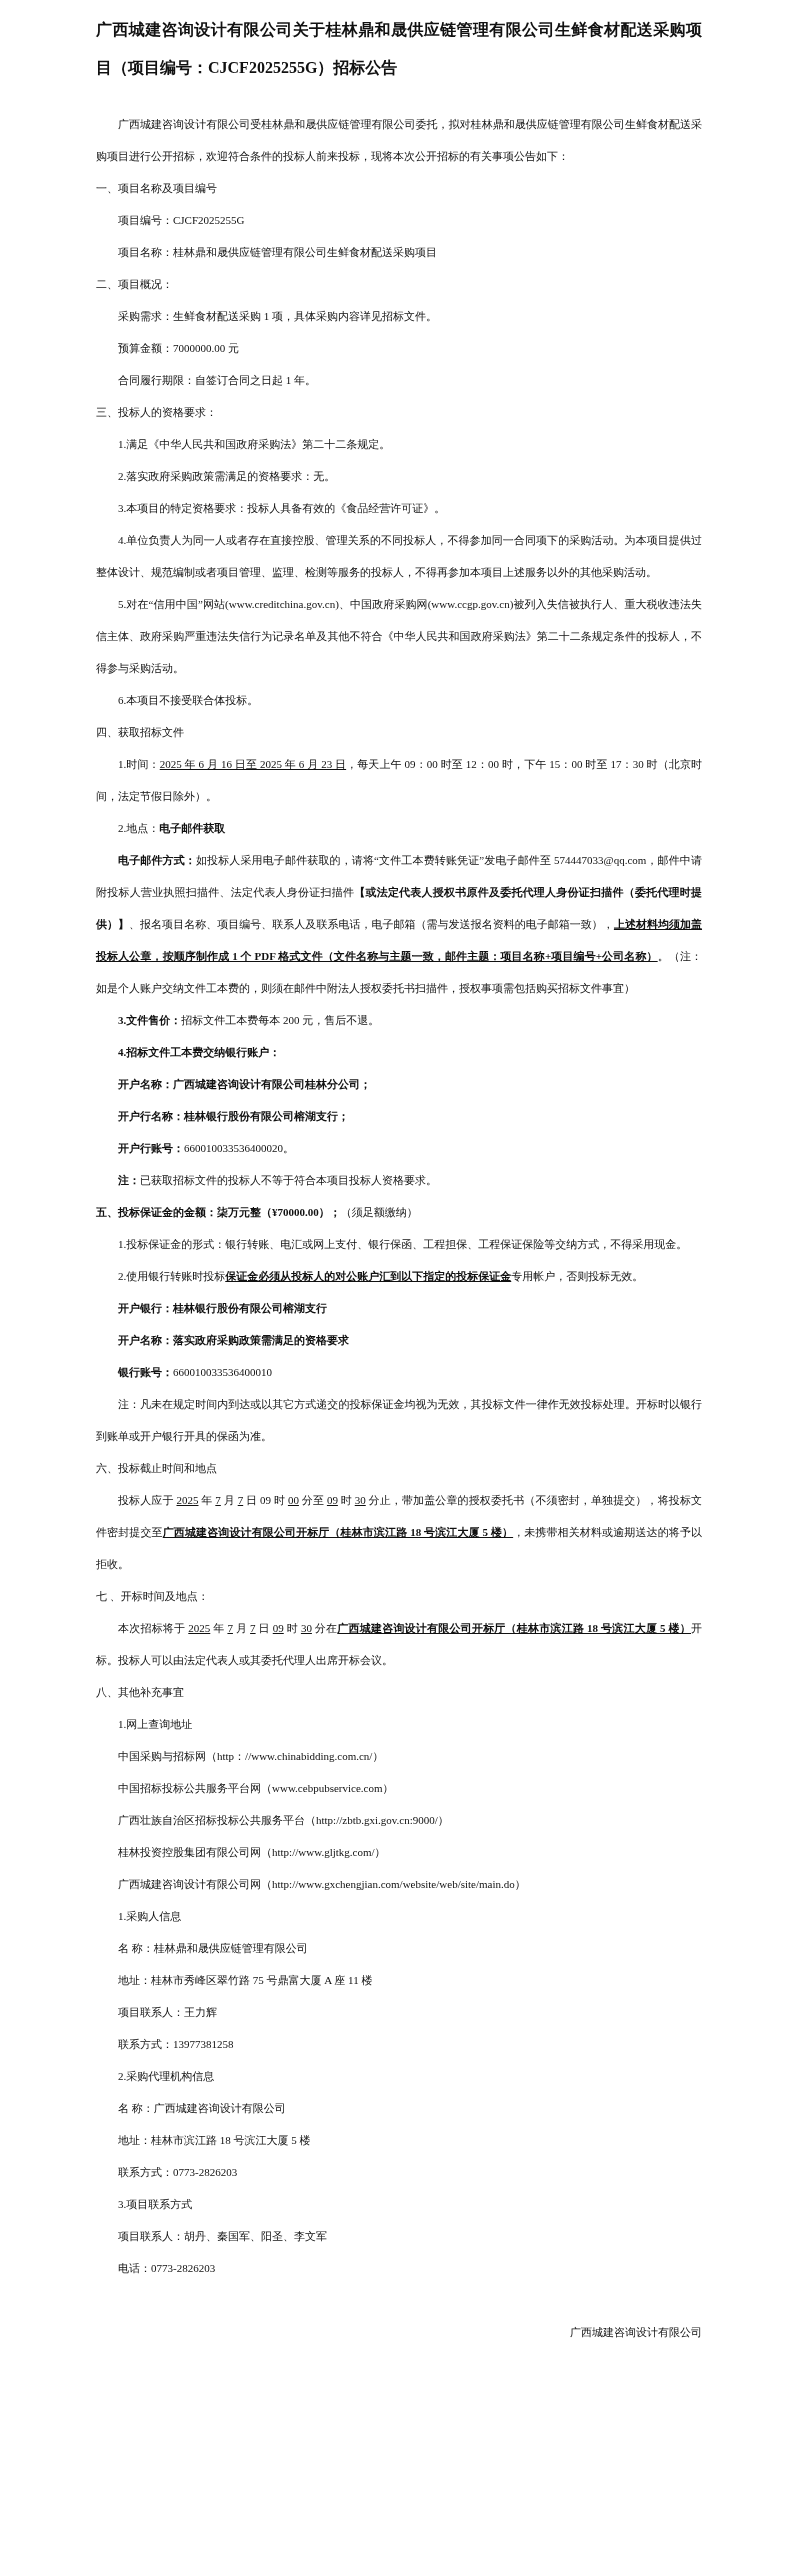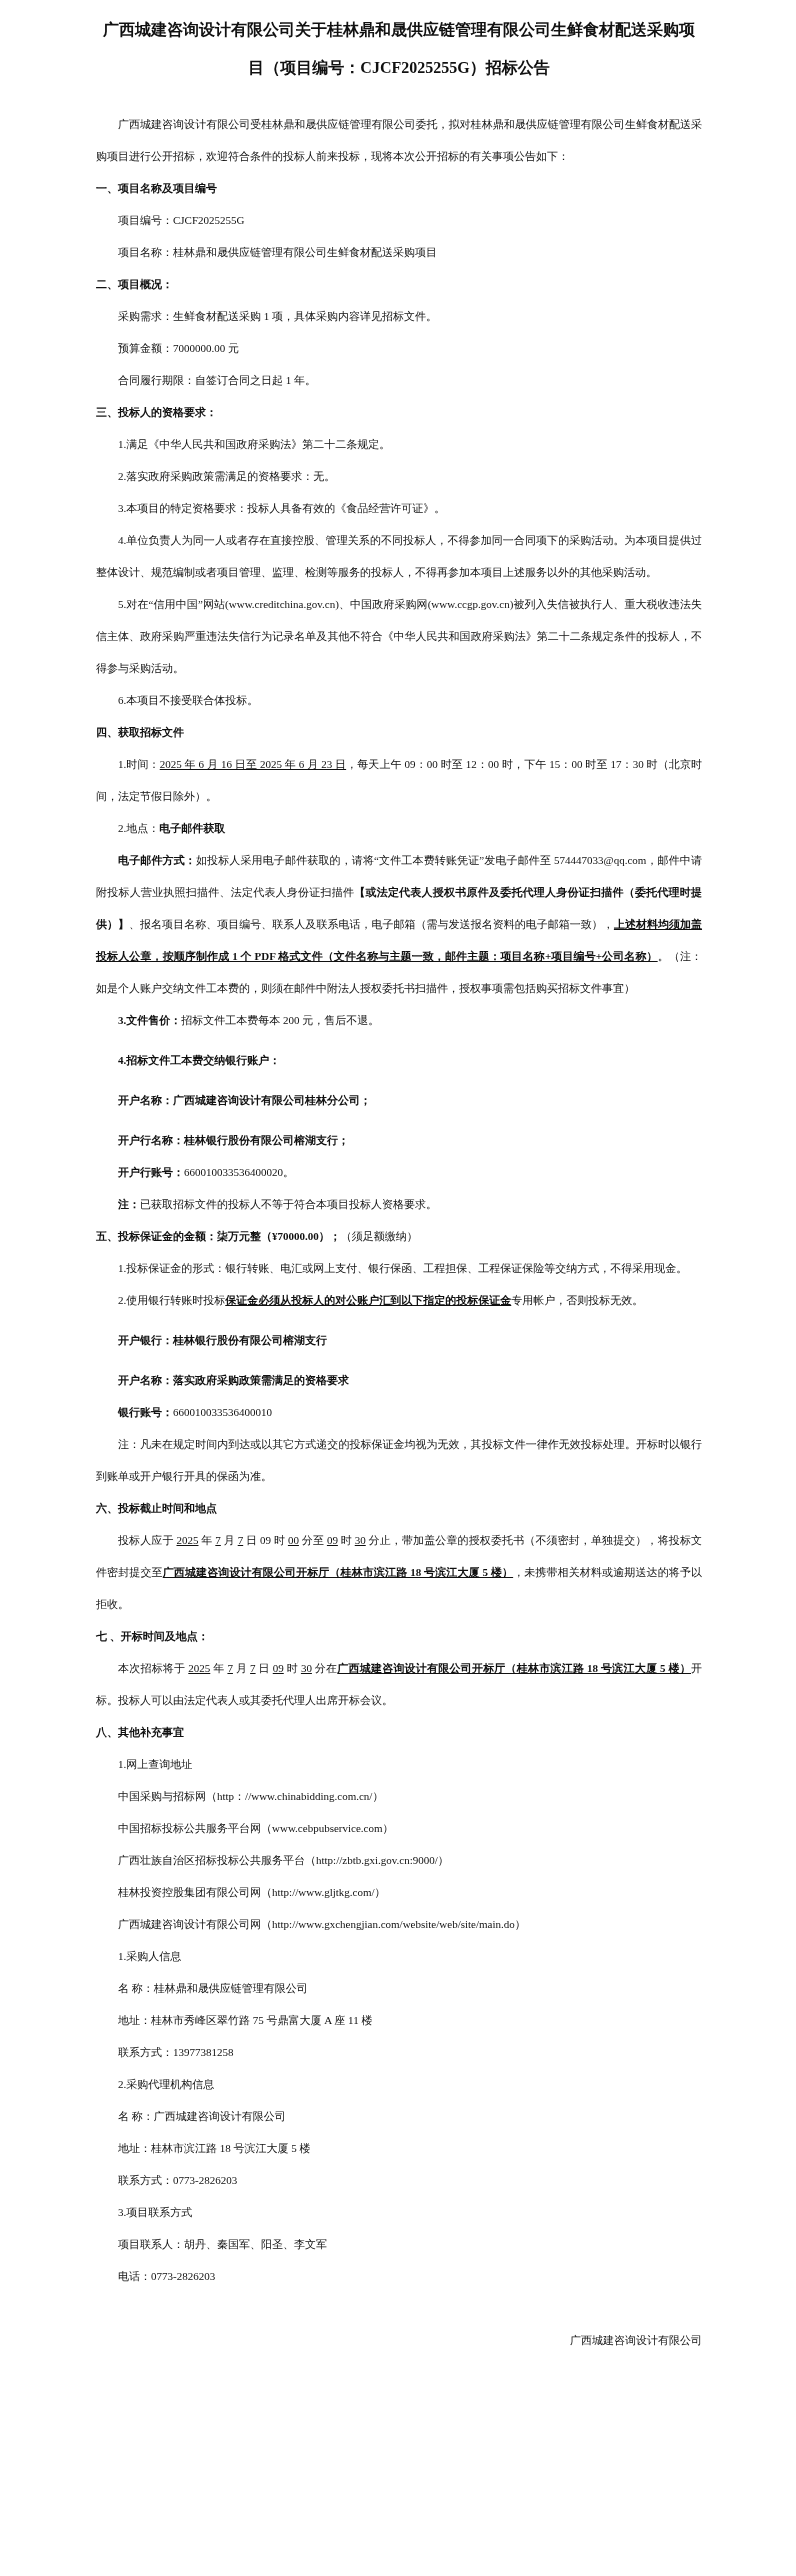--- a/index.html
+++ b/index.html
@@ -3,28 +3,28 @@
 <meta charset="utf-8">
 <style>
   html, body { margin: 0; padding: 0; background: #ffffff; }
   body {
     width: 796px; height: 2576px; overflow: hidden;
     font-family: "Liberation Serif", "DejaVu Serif", serif;
     color: #111111;
   }
   .doc { padding: 11px 94px 0 96px; }
   .title {
-    font-weight: bold; text-align: center;
+    font-weight: bold; 
     font-size: 16px; line-height: 38px;
     margin: 0 0 21px 0;
   }
   p { margin: 0; font-size: 11px; line-height: 32px; text-align: justify; }
   .indent { text-indent: 2em; }
-  .heading { font-weight: bold; }
-  .b  { font-weight: bold; margin-top: 8px; }
+  .heading { font-weight: normal; }
+  .b  { font-weight: bold; }
   .u  { text-decoration: underline; }
   .bu { font-weight: bold; text-decoration: underline; }
   .spacer { height: 32px; }
   .right { text-align: right; text-indent: 0; }
 </style>
 </head>
 <body>
 
 <div class="doc">
 
@@ -78,20 +78,21 @@
   <p class="indent">1.网上查询地址</p>
   <p class="indent">中国采购与招标网（http：//www.chinabidding.com.cn/）</p>
   <p class="indent">中国招标投标公共服务平台网（www.cebpubservice.com）</p>
   <p class="indent">广西壮族自治区招标投标公共服务平台（http://zbtb.gxi.gov.cn:9000/）</p>
   <p class="indent">桂林投资控股集团有限公司网（http://www.gljtkg.com/）</p>
   <p class="indent">广西城建咨询设计有限公司网（http://www.gxchengjian.com/website/web/site/main.do）</p>
 
   <p class="indent">1.采购人信息</p>
   <p class="indent">名 称：桂林鼎和晟供应链管理有限公司</p>
   <p class="indent">地址：桂林市秀峰区翠竹路 75 号鼎富大厦 A 座 11 楼</p>
+  <p class="indent">项目联系人：王力辉</p>
   <p class="indent">联系方式：13977381258</p>
   <p class="indent">2.采购代理机构信息</p>
   <p class="indent">名 称：广西城建咨询设计有限公司</p>
   <p class="indent">地址：桂林市滨江路 18 号滨江大厦 5 楼</p>
   <p class="indent">联系方式：0773-2826203</p>
   <p class="indent">3.项目联系方式</p>
   <p class="indent">项目联系人：胡丹、秦国军、阳圣、李文军</p>
   <p class="indent">电话：0773-2826203</p>
 
   <div class="spacer"></div>

